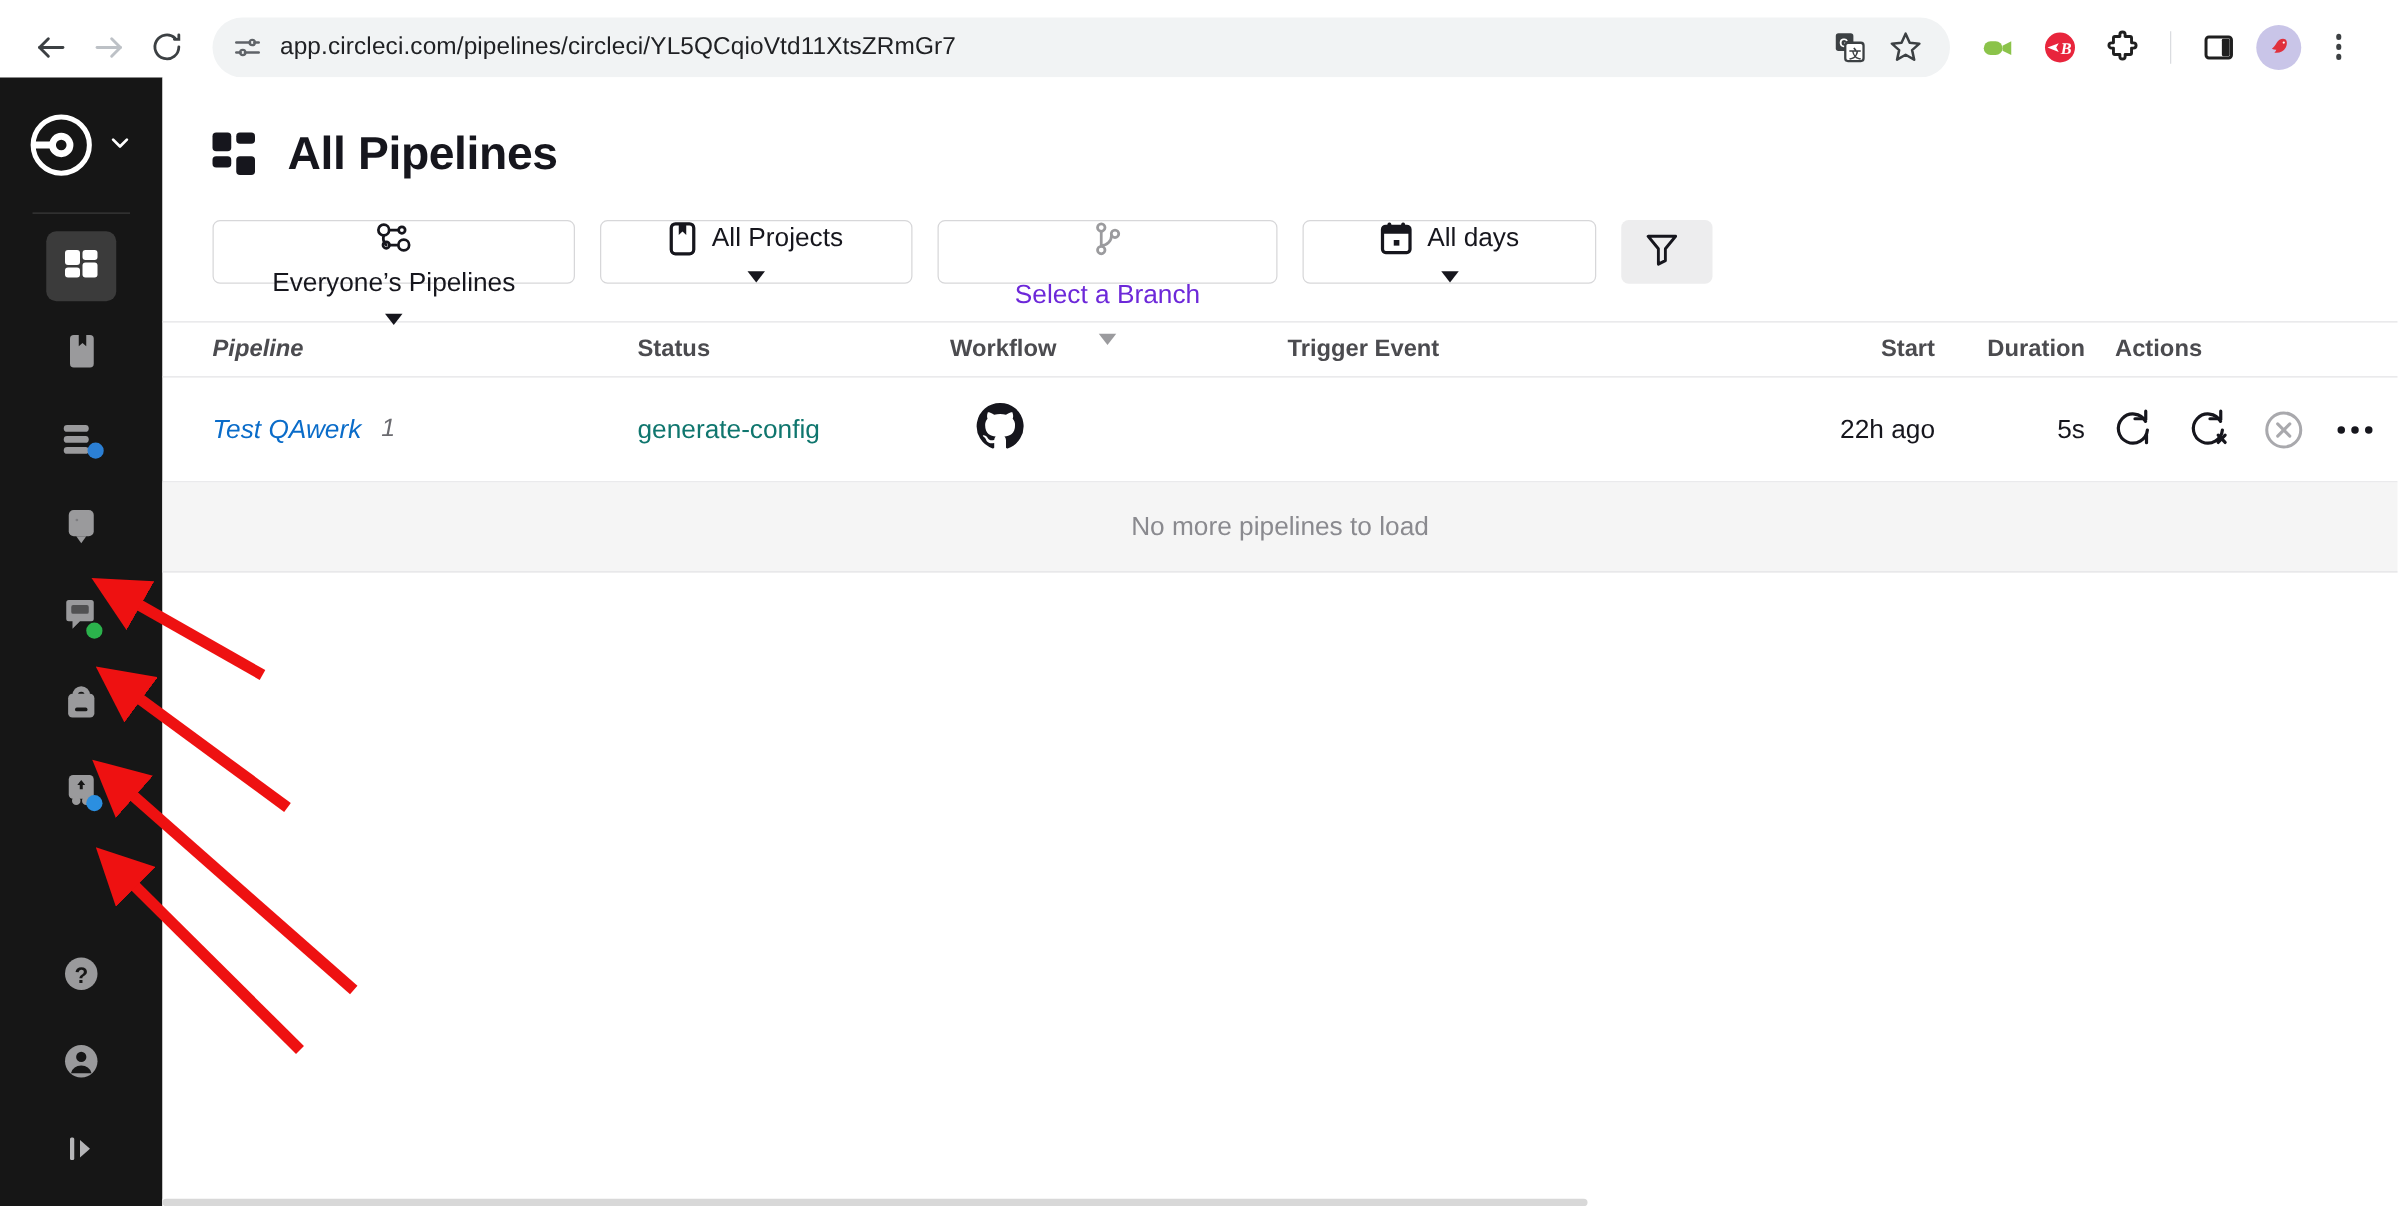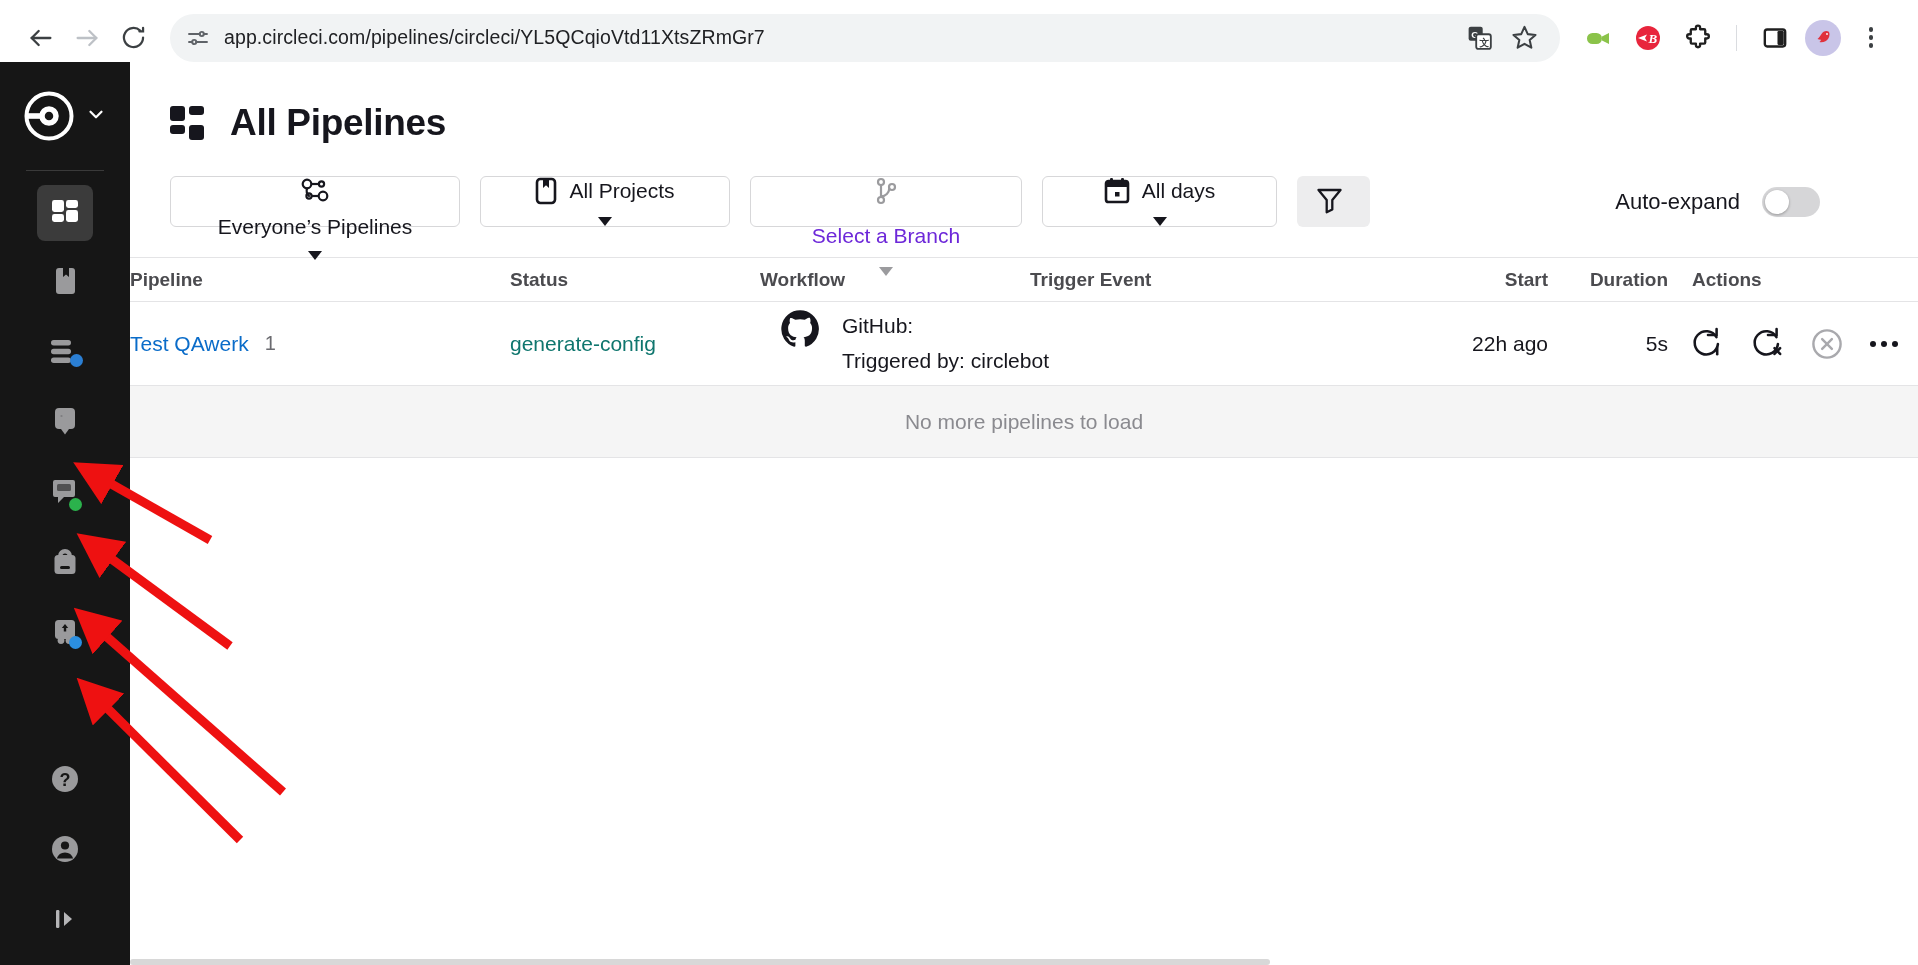--- a/index.html
+++ b/index.html
@@ -169,21 +169,21 @@
     border-top: 1px solid #e4e4e6;
     border-bottom: 1px solid #e4e4e6;
     font-size: 19px; font-weight: 700; color: #4b4b4f;
   }
   .trow {
     display: flex; align-items: center;
     min-height: 84px;
     border-bottom: 1px solid #e4e4e6;
     font-size: 21px; color: #16161d;
   }
-  .c-pipeline { width: 380px; display: flex; align-items: center; gap: 16px; }
+  .c-pipeline { width: 380px; padding-left: 40px; display: flex; align-items: center; gap: 16px; font-style: italic; }
   .c-status   { width: 250px; display: flex; align-items: center; text-align: right; }
   .c-workflow { width: 270px; }
   .c-trigger  { flex: 1; }
   .c-start    { width: 230px; text-align: right; }
   .c-duration { width: 120px; text-align: right; }
   .c-actions  { width: 250px; padding-left: 22px; }
   .thead .c-actions { padding-left: 24px; }
 
   .link { color: #0a6cc9; }
   .link-blue { color: #0f766e; }
@@ -505,26 +505,20 @@
 
       <div class="funnel-btn">
         <span>
           <svg width="27" height="28" viewBox="0 0 27 28" fill="none" stroke="#16161d" stroke-width="2.3" stroke-linejoin="round">
             <path d="M2.5 4 h22 l-8.2 10 v9.5 l-5.6 2.8 V14 z"></path>
           </svg>
         </span>
         <span class="caret"></span>
       </div>
 
-      <div class="auto-expand">
-        <span class="auto-expand-label">Auto-expand</span>
-        <span class="toggle">
-          <span class="knob"></span>
-        </span>
-      </div>
     </div>
 
     <div class="ptable">
 
       <div class="thead">
         <div class="c-pipeline">Pipeline</div>
         <div class="c-status">Status</div>
         <div class="c-workflow">Workflow</div>
         <div class="c-trigger">Trigger Event</div>
         <div class="c-start">Start</div>
@@ -539,24 +533,20 @@
         </div>
         <div class="c-workflow">
           <span class="link-blue">generate-config</span>
         </div>
         <div class="c-trigger">
           <div class="trigger-cell">
             <span>
               <svg width="40" height="40" viewBox="0 0 24 24">
                 <path fill="#16161d" d="M12 .8a11.2 11.2 0 0 0-3.54 21.83c.56.1.77-.24.77-.54l-.01-2.1c-3.12.68-3.78-1.32-3.78-1.32-.51-1.3-1.25-1.65-1.25-1.65-1.02-.7.08-.68.08-.68 1.13.08 1.72 1.16 1.72 1.16 1 1.72 2.63 1.22 3.27.94.1-.73.39-1.22.71-1.5-2.49-.29-5.11-1.25-5.11-5.56 0-1.23.44-2.23 1.16-3.02-.12-.29-.5-1.44.11-3 0 0 .95-.3 3.1 1.15a10.7 10.7 0 0 1 5.65 0c2.15-1.46 3.09-1.16 3.09-1.16.62 1.57.23 2.72.12 3.01.72.79 1.15 1.79 1.15 3.02 0 4.32-2.62 5.27-5.12 5.55.4.35.76 1.03.76 2.08l-.01 3.08c0 .3.2.65.78.54A11.2 11.2 0 0 0 12 .8z"></path>
               </svg>
-            </span>
-            <span class="trigger-text">
-              <div>GitHub:</div>
-              <div>Triggered by: circlebot</div>
             </span>
           </div>
         </div>
         <div class="c-start">22h ago</div>
         <div class="c-duration">5s</div>
         <div class="c-actions">
           <div class="actions-cell">
             <span class="act">
               <svg width="34" height="34" viewBox="0 0 28 28" fill="none" stroke="#16161d" stroke-width="2.1" stroke-linecap="round">
                 <path d="M21.8 8.3 A9.6 9.6 0 1 0 23 14"></path>

